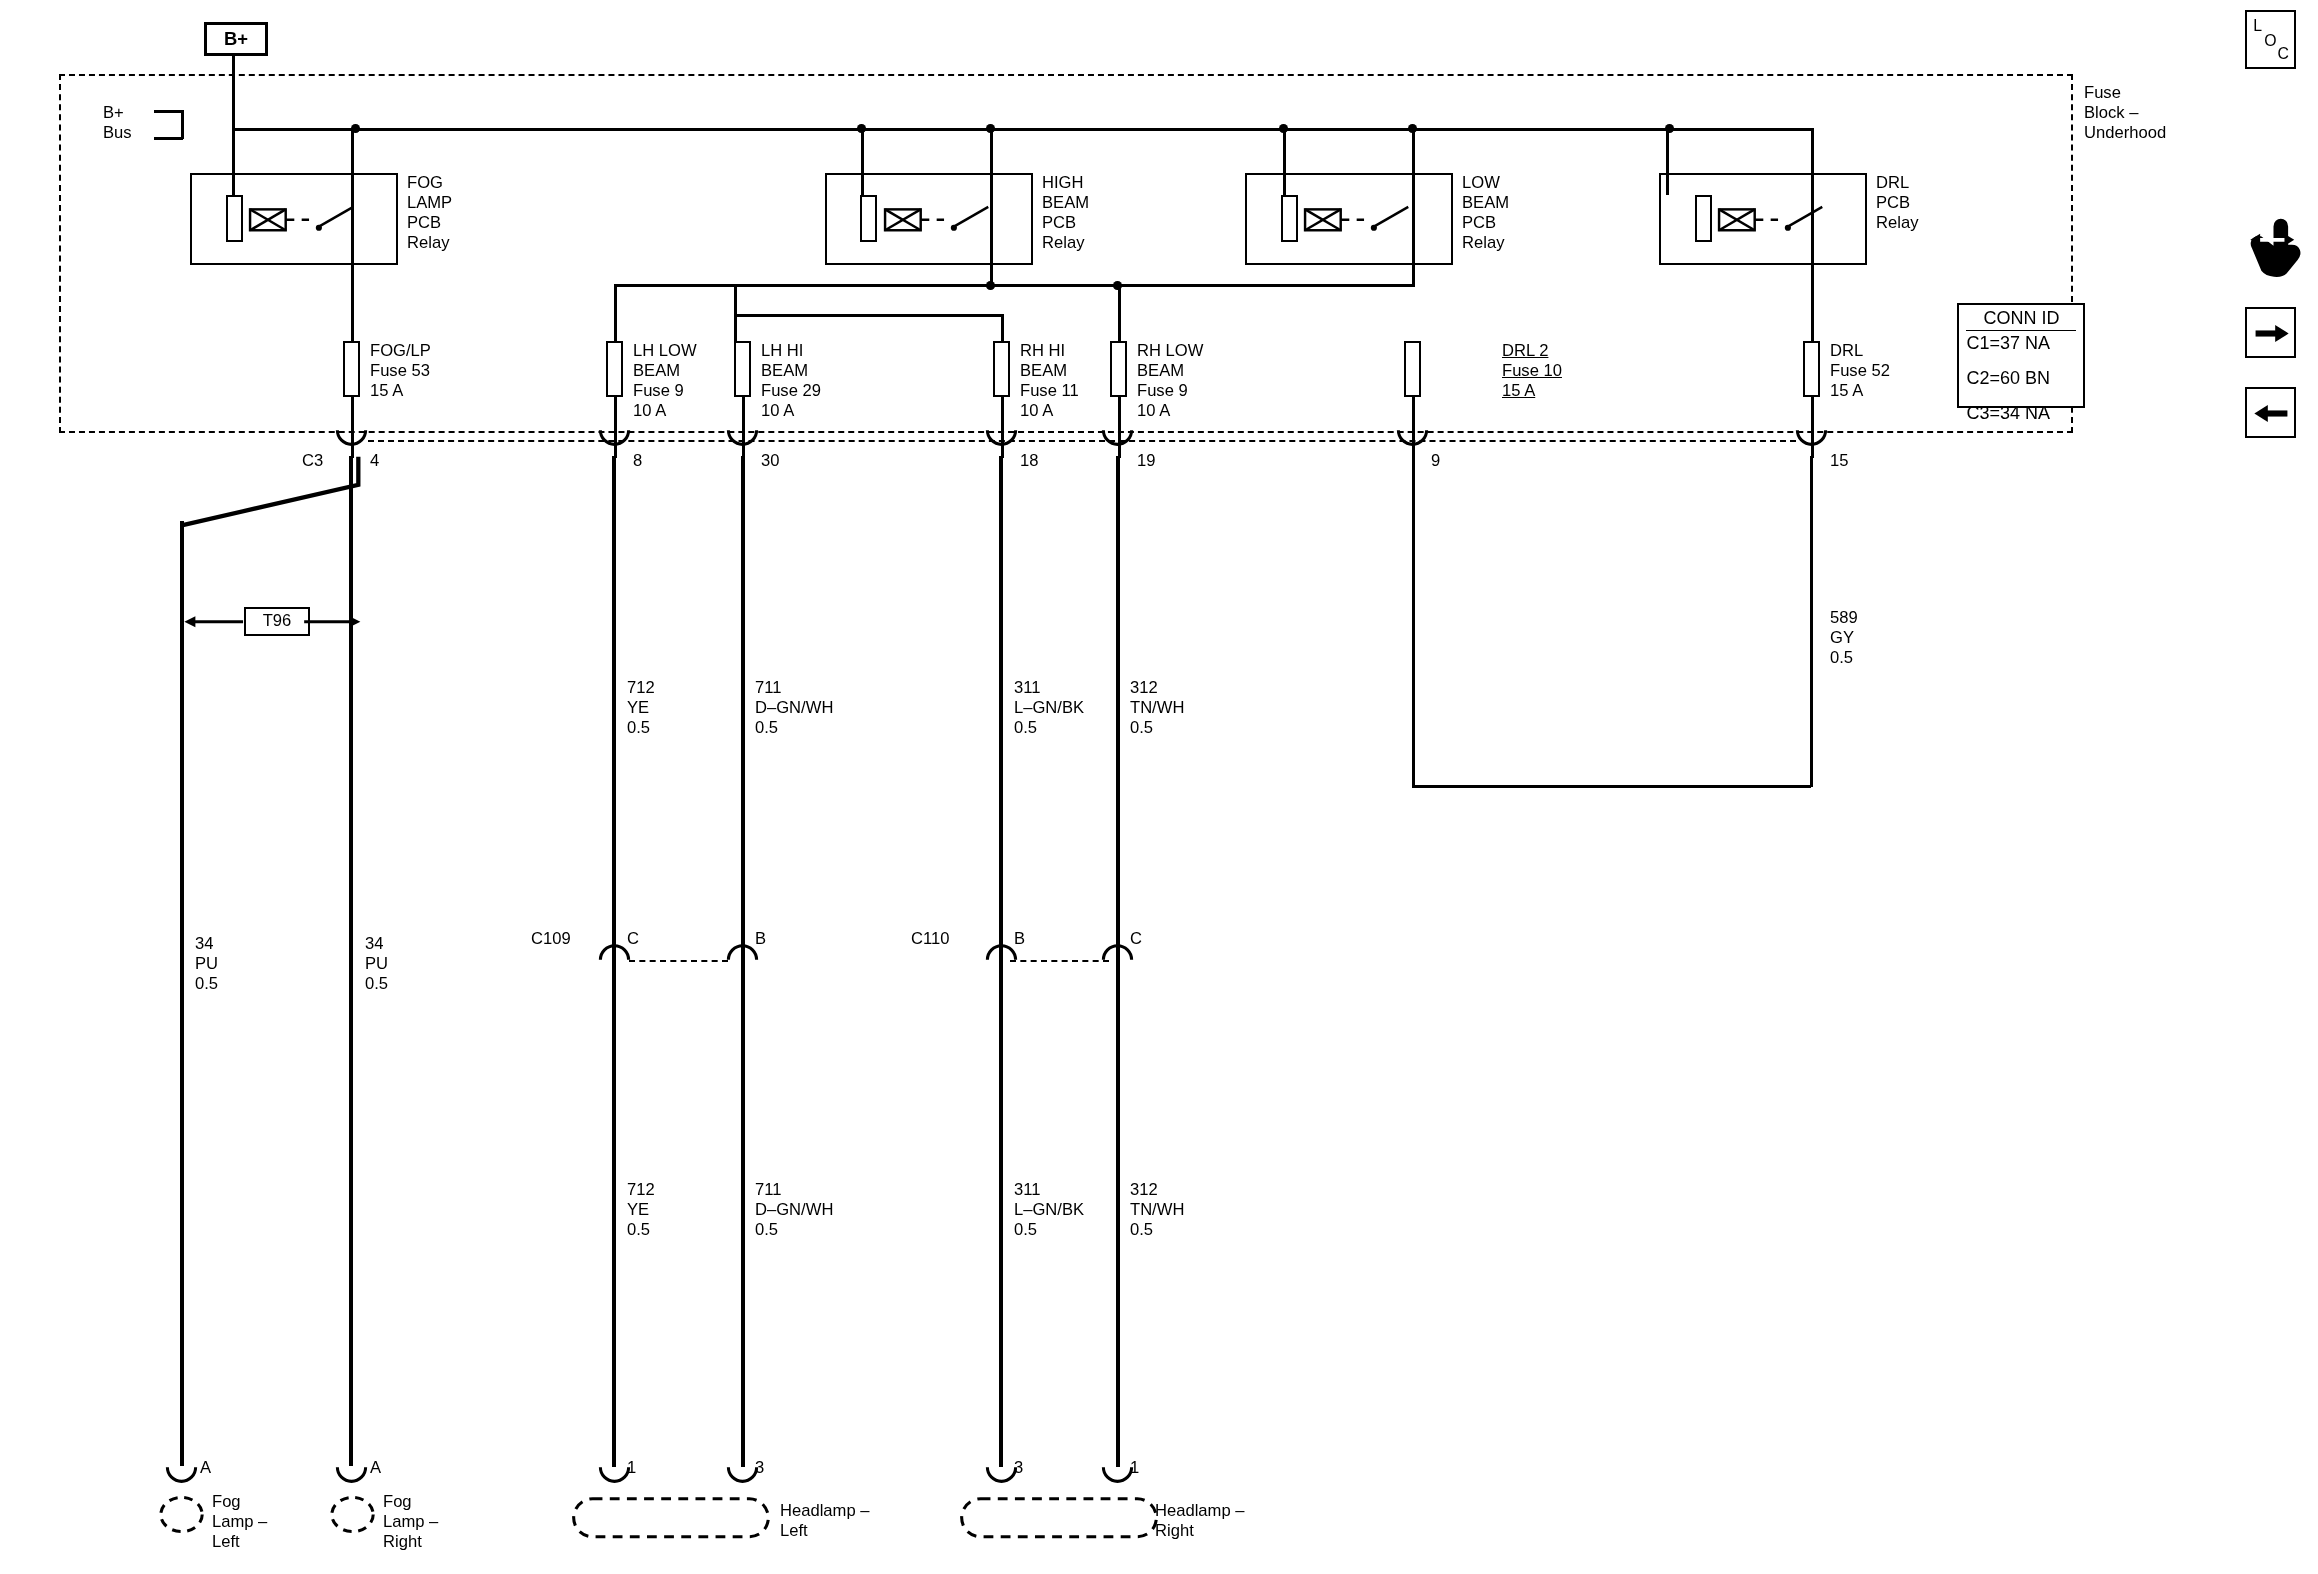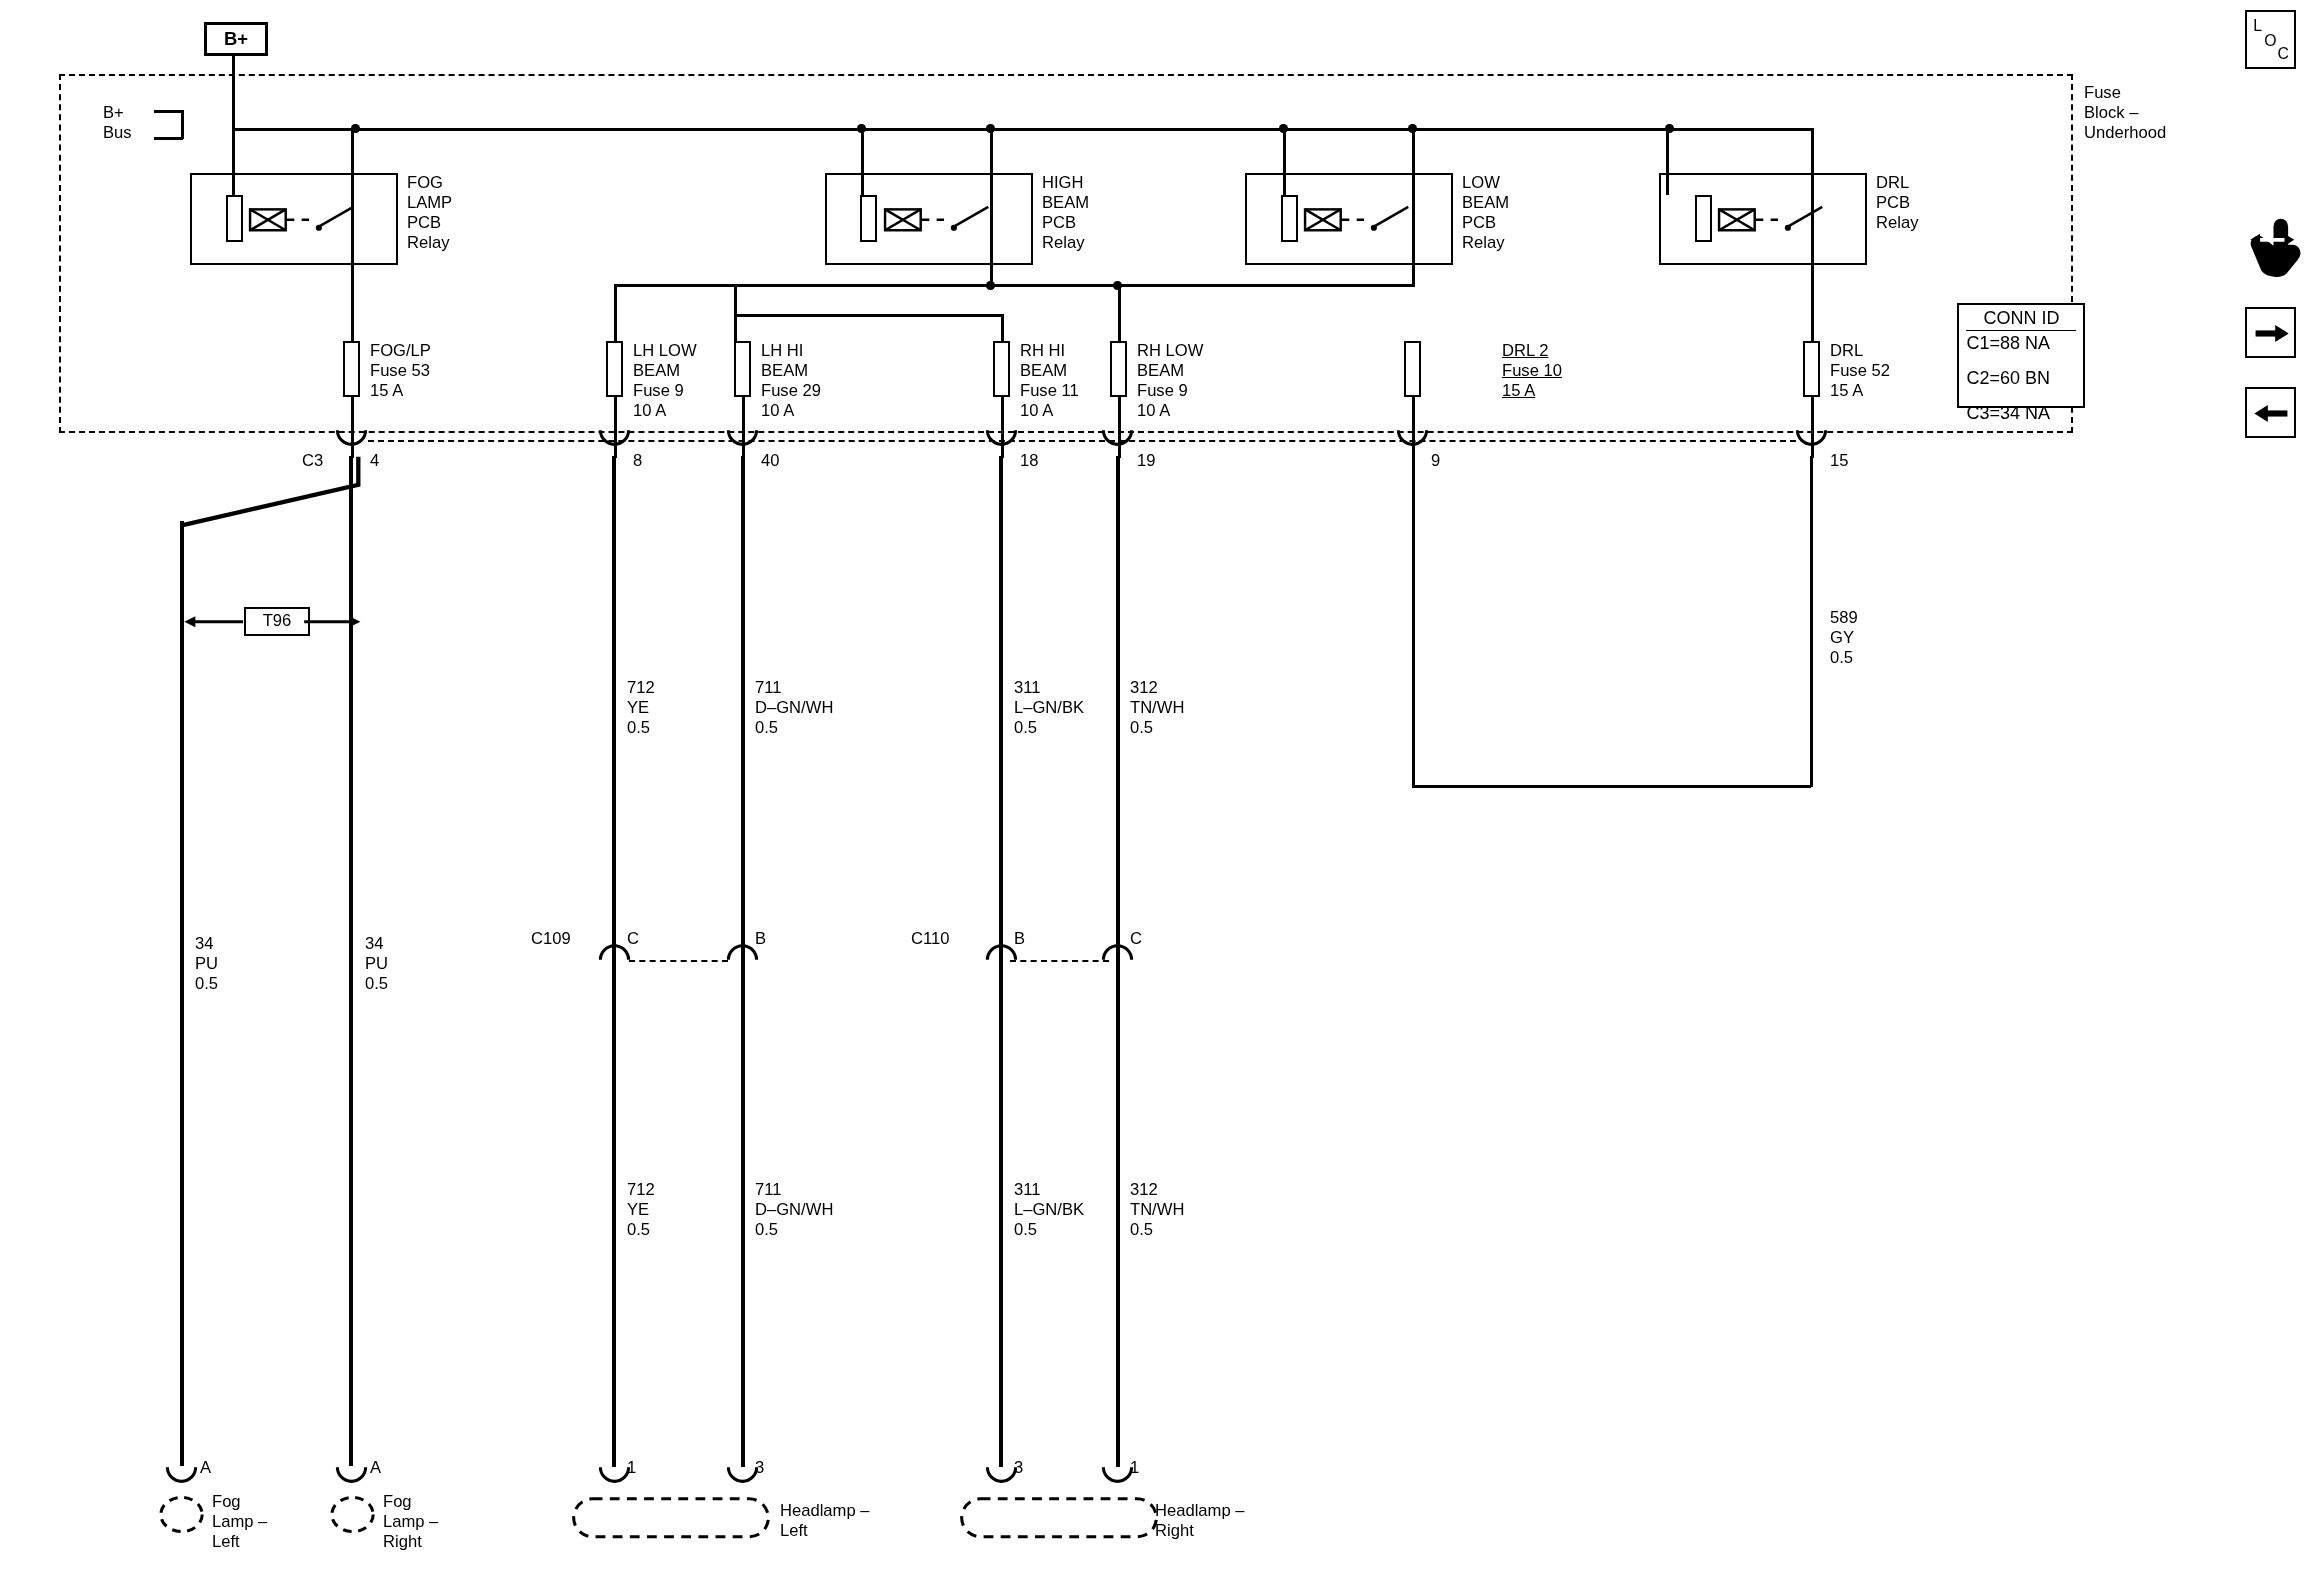--- a/index.html
+++ b/index.html
@@ -230,21 +230,21 @@
   <div class="lbl" style="left:1502px; top:341px;text-decoration:underline;">DRL 2<br>Fuse 10<br>15 A</div>
   <div class="vline" style="left:1412px; top:397px; height:61px;"></div>
 
   <div class="fuse" style="left:1803px; top:341px; width:17px; height:56px;"></div>
   <div class="lbl" style="left:1830px; top:341px;">DRL<br>Fuse 52<br>15 A</div>
   <div class="vline" style="left:1811px; top:397px; height:61px;"></div>
 
   <div class="connid" style="left:1957px; top:303px; width:128px; height:105px;">
     <div class="lbl sm" style="position:relative; left:0; top:0; text-align:center; width:110px;">CONN ID</div>
     <div style="border-top:1.8px solid #000; margin:2.5px 0 2.5px 0;"></div>
-    <div class="lbl sm" style="position:relative; left:0; top:0;">C1=88 NA</div>
+    <div class="lbl sm" style="position:relative; left:0; top:0;">C1=37 NA</div>
     <div class="lbl sm" style="position:relative; left:0; top:16px;">C2=60 BN</div>
     <div class="lbl sm" style="position:relative; left:0; top:32px;">C3=34 NA</div>
   </div>
 
   <div class="lbl" style="left:2084px; top:83px;">Fuse<br>Block –<br>Underhood</div>
 
   <div class="dashline" style="left:368px; top:440px; width:1428px;"></div>
 
   <div class="lbl" style="left:302px; top:451px;">C3</div>
 
@@ -254,21 +254,21 @@
   <div class="lbl" style="left:370px; top:451px;">4</div>
 
   <svg class="svgabs" style="left:599px; top:429px;" width="31" height="27" viewBox="0 0 50 44">
     <path d="M2 2 A23 23 0 0 0 48 2" fill="none" stroke="#000" stroke-width="5"></path>
   </svg>
   <div class="lbl" style="left:633px; top:451px;">8</div>
 
   <svg class="svgabs" style="left:727px; top:429px;" width="31" height="27" viewBox="0 0 50 44">
     <path d="M2 2 A23 23 0 0 0 48 2" fill="none" stroke="#000" stroke-width="5"></path>
   </svg>
-  <div class="lbl" style="left:761px; top:451px;">40</div>
+  <div class="lbl" style="left:761px; top:451px;">30</div>
 
   <svg class="svgabs" style="left:986px; top:429px;" width="31" height="27" viewBox="0 0 50 44">
     <path d="M2 2 A23 23 0 0 0 48 2" fill="none" stroke="#000" stroke-width="5"></path>
   </svg>
   <div class="lbl" style="left:1020px; top:451px;">18</div>
 
   <svg class="svgabs" style="left:1102px; top:429px;" width="31" height="27" viewBox="0 0 50 44">
     <path d="M2 2 A23 23 0 0 0 48 2" fill="none" stroke="#000" stroke-width="5"></path>
   </svg>
   <div class="lbl" style="left:1137px; top:451px;">19</div>

